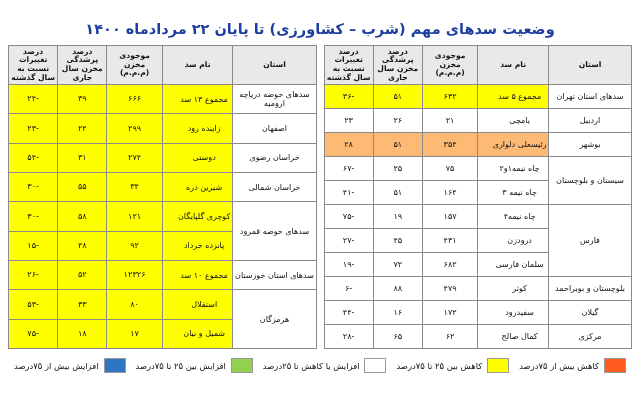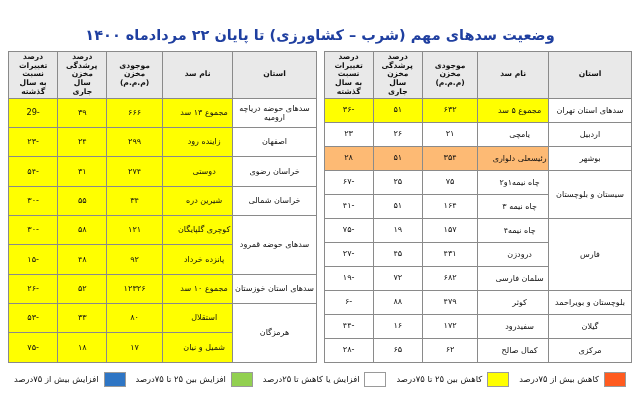--- a/index.html
+++ b/index.html
@@ -8,21 +8,21 @@
     background:#ffffff;
     font-family:"DejaVu Sans","Liberation Sans",sans-serif;
     overflow:hidden;
   }
   #wrap{position:relative;width:640px;height:413px;box-sizing:border-box;padding:0;}
   .title{
     text-align:center;
     color:#1f3fa0;
     font-weight:bold;
     font-size:14.5px;
-    padding-top:27px;
+    padding-top:21px;
     padding-bottom:8px;
     letter-spacing:0;
   }
   .tables{
     display:flex;
     flex-direction:row;
     gap:7px;
     padding:0 8px;
     box-sizing:border-box;
   }
@@ -39,21 +39,21 @@
     vertical-align:middle;
     padding:0;
     height:23px;
     line-height:1.15;
   }
   thead th{
     background:#e9e9e9;
     font-weight:bold;
     font-size:7.6px;
     height:36px;
-    padding:1px 9px;
+    padding:1px 2px;
   }
   td.prov{font-size:8px;}
   td.dam{font-size:8px;padding-left:13px;}
   
   .c-yellow{background:#ffff00;}
   .c-green{background:#fdba74;}
   .c-white{background:#ffffff;}
   .legend{
     display:flex;
     flex-direction:row;
@@ -199,21 +199,21 @@
           <th>درصد پرشدگی مخزن سال جاری</th>
           <th>درصد تغییرات نسبت به سال گذشته</th>
         </tr>
       </thead>
       <tbody id="left-body">
           <tr>
             <td class="prov">سدهای حوضه دریاچه ارومیه</td>
             <td class="dam c-yellow">مجموع ۱۳ سد</td>
             <td class="c-yellow">۶۶۶</td>
             <td class="c-yellow">۳۹</td>
-            <td class="c-yellow">-29</td>
+            <td class="c-yellow">-۲۴</td>
           </tr>
           <tr>
             <td class="prov">اصفهان</td>
             <td class="dam c-yellow">زاینده رود</td>
             <td class="c-yellow">۲۹۹</td>
             <td class="c-yellow">۲۴</td>
             <td class="c-yellow">-۲۳</td>
           </tr>
           <tr>
             <td class="prov">خراسان رضوی</td>

